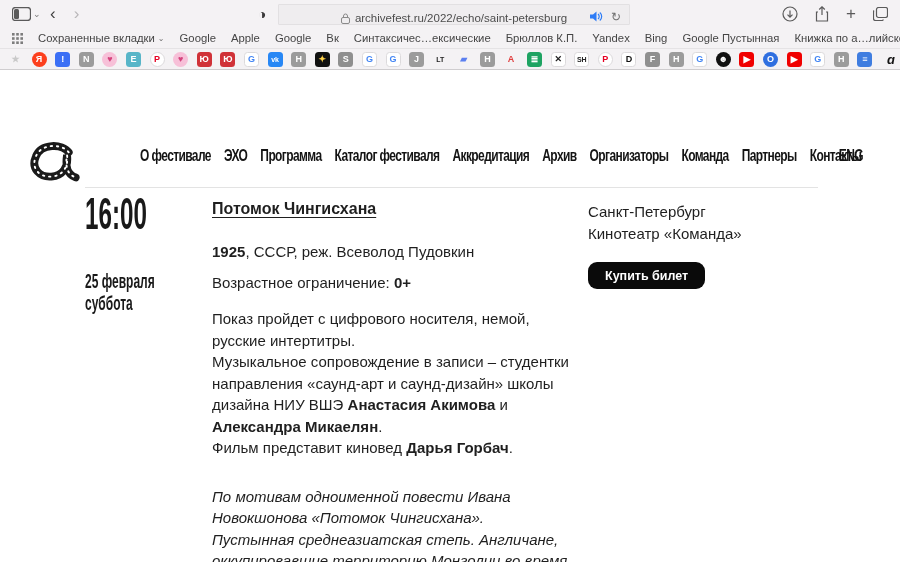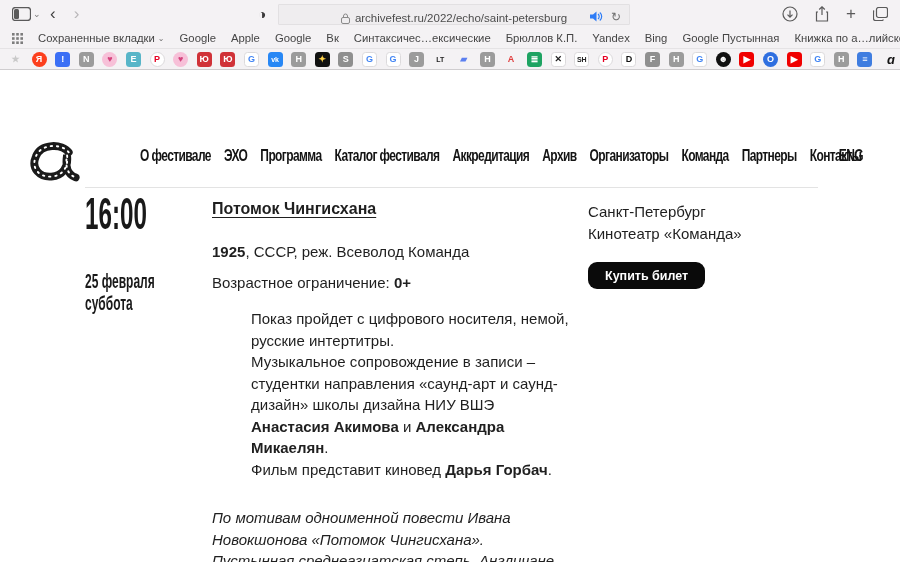--- a/index.html
+++ b/index.html
@@ -48,21 +48,21 @@
 
   .time { position:absolute; left:85px; top:122px; font-size:44px; font-weight:bold; color:#191919;
           transform:scale(0.55,1); transform-origin:left top; line-height:44px; letter-spacing:0; }
   .date { position:absolute; left:85px; top:200px; font-size:20px; font-weight:bold; color:#191919;
           transform:scale(0.60,1); transform-origin:left top; line-height:22px; }
 
   .main-col { position:absolute; left:212px; top:130px; width:364px; font-size:15px; color:#1f1f1f; }
   .film-title { font-size:16px; font-weight:bold; text-decoration:underline; text-underline-offset:3px; }
   .meta { margin-top:23px; line-height:22px; }
   .specs { margin-top:9px; line-height:22px; }
-  .desc { margin-top:14px; line-height:21.5px; white-space:pre-line;margin-left:39px; }
+  .desc { margin-top:14px; line-height:21.5px; white-space:pre-line; }
   .synopsis { margin-top:27px; line-height:21.5px; font-style:italic; white-space:pre-line; }
   b { font-weight:bold; }
 
   .right-col { position:absolute; left:588px; top:131px; width:230px; font-size:15px; color:#1f1f1f; line-height:22px; }
   .buy-btn { margin-top:17px; display:inline-flex; align-items:center; justify-content:center;
              height:27px; padding:0 17px; background:#0a0a0a; color:#ffffff; border:none;
              border-radius:9px; font-size:12.5px; font-weight:bold; cursor:pointer;
              font-family:"Liberation Sans", sans-serif; }
 </style>
 </head>
@@ -232,21 +232,21 @@
   <div class="divider"></div>
 
   <div class="time">16:00</div>
   <div class="date">
     <div>25 февраля</div>
     <div>суббота</div>
   </div>
 
   <div class="main-col">
     <div class="film-title">Потомок Чингисхана</div>
-    <div class="meta"><b>1925</b><span>, СССР, реж. Всеволод Команда</span></div>
+    <div class="meta"><b>1925</b><span>, СССР, реж. Всеволод Пудовкин</span></div>
     <div class="specs">
       <div><span>Возрастное ограничение: </span><b>0+</b></div>
     </div>
     <div class="desc"><span>Показ пройдет с цифрового носителя, немой, русские интертитры.
 Музыкальное сопровождение в записи – студентки направления «саунд-арт и саунд-дизайн» школы дизайна НИУ ВШЭ </span><b>Анастасия Акимова</b><span> и </span><b>Александра Микаелян</b><span>.
 Фильм представит киновед </span><b>Дарья Горбач</b><span>.</span></div>
     <div class="synopsis">По мотивам одноименной повести Ивана Новокшонова «Потомок Чингисхана».
 Пустынная среднеазиатская степь. Англичане, оккупировавшие территорию Монголии во время гражданской войны, берут в плен партизана. При нем – ладанка с древней грамотой внутри, указывающей на принадлежность молодого человека к древнему ханскому роду. Возведенный оккупантами на престол в качестве марионеточного правителя, "потомок" Чингисхана возвращается к партизанам и возглавляет революционное движение.</div>
   </div>
 

